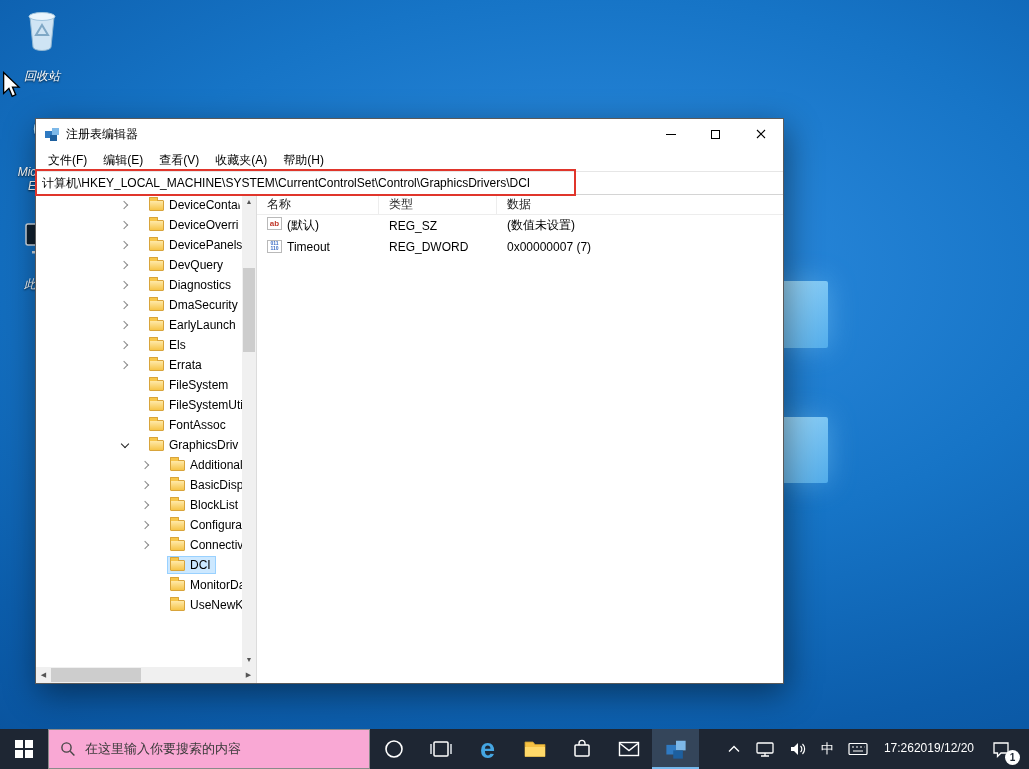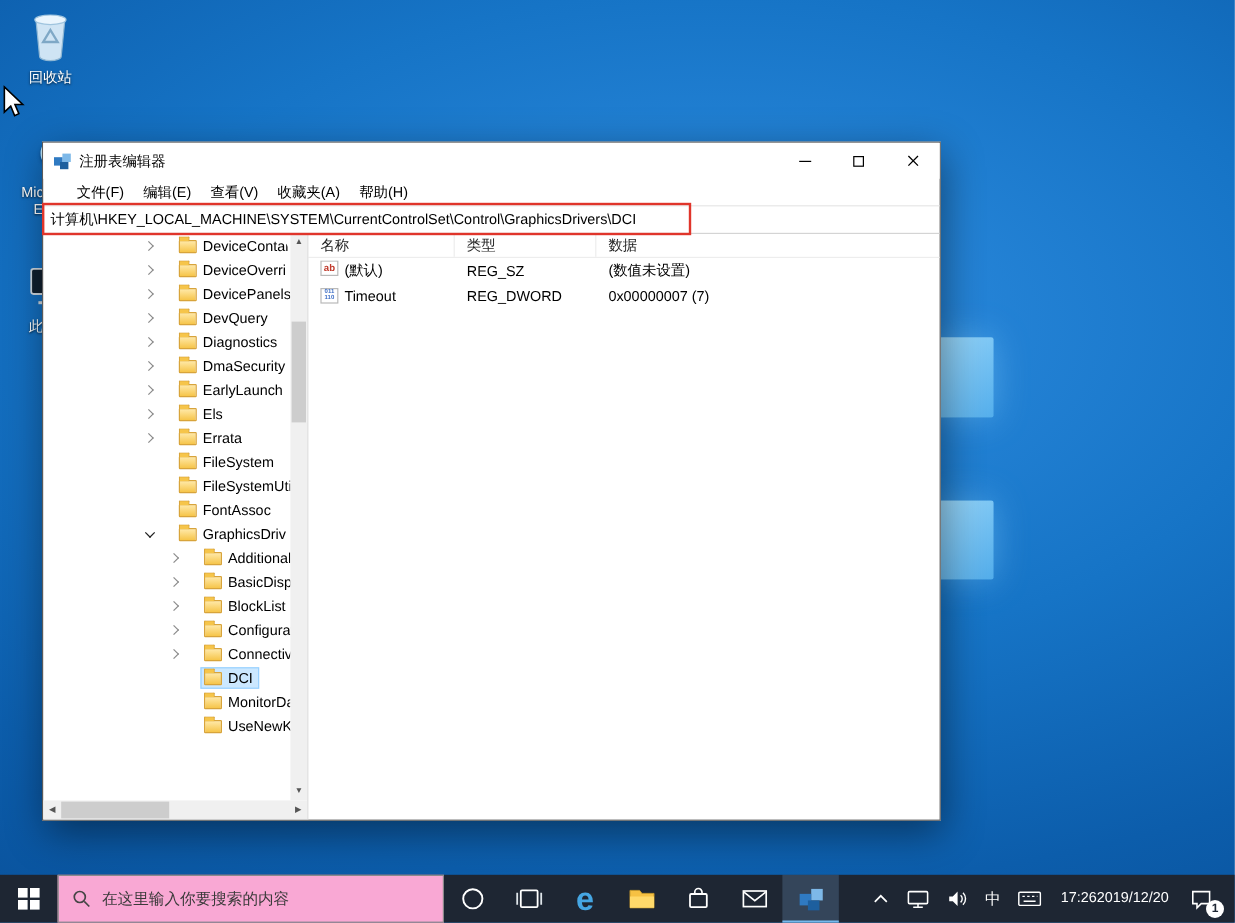--- a/index.html
+++ b/index.html
@@ -16,36 +16,36 @@
     background:linear-gradient(135deg, rgba(160,220,252,.95), rgba(95,185,242,.8));
     box-shadow:0 0 28px rgba(130,205,250,.45); }
   .win-logo i:nth-child(1){ left:0;   top:8px;   width:48px; height:60px; }
   .win-logo i:nth-child(2){ left:56px; top:5px;  width:46px; height:67px; }
   .win-logo i:nth-child(3){ left:0;   top:142px; width:48px; height:58px; }
   .win-logo i:nth-child(4){ left:56px; top:141px; width:46px; height:66px; }
 
   
   .desk-icon { position:absolute; width:68px; text-align:center; color:#fff; font-size:12px; z-index:2; cursor:default; }
   .desk-icon .ico { width:44px; height:44px; margin:0 auto; display:flex; align-items:center; justify-content:center; }
-  .desk-icon .lbl { margin-top:6px; line-height:1.15; text-shadow:0 1px 2px rgba(0,0,0,.8); }
+  .desk-icon .lbl { margin-top:18px; line-height:1.15; text-shadow:0 1px 2px rgba(0,0,0,.8);font-style:italic; }
   .edge-desk-e { font-size:34px; font-weight:bold; color:#bfe6fa; text-shadow:0 1px 3px rgba(0,40,90,.6); }
 
   
   .window { position:absolute; left:35px; top:118px; width:749px; height:566px; background:#fff;
     border:1px solid #5a5a5a; box-shadow:3px 10px 32px rgba(0,0,0,.45);
     display:flex; flex-direction:column; z-index:10; font-size:12px; color:#000; }
   .titlebar { height:30px; display:flex; align-items:center; flex:none; background:#fff; }
   .title-icon { margin-left:8px; width:16px; height:16px; flex:none; }
   .title-text { margin-left:6px; font-size:12px; }
   .win-controls { margin-left:auto; display:flex; height:100%; }
   .win-btn { width:45px; display:flex; align-items:center; justify-content:center; }
   .glyph-min { width:10px; height:1px; background:#000; }
   .glyph-max { width:9px; height:9px; border:1px solid #000; }
 
-  .menubar { height:22px; display:flex; align-items:center; padding-left:20px; flex:none; }
+  .menubar { height:22px; display:flex; align-items:center; padding-left:4px; flex:none; }
   .menu-item { padding:2px 8px; }
 
   .addressbar-wrap { position:relative; height:24px; flex:none; }
   .addressbar { height:100%; border-top:1px solid #e6e6e6; border-bottom:1px solid #d4d4d4;
     display:flex; align-items:center; padding-left:6px; white-space:nowrap; overflow:hidden; }
   .red-annotation { position:absolute; left:-1px; top:-2px; width:541px; height:27px;
     border:2px solid #e0352b; z-index:6; pointer-events:none; }
 
   .main { flex:1; display:flex; min-height:0; }
 

